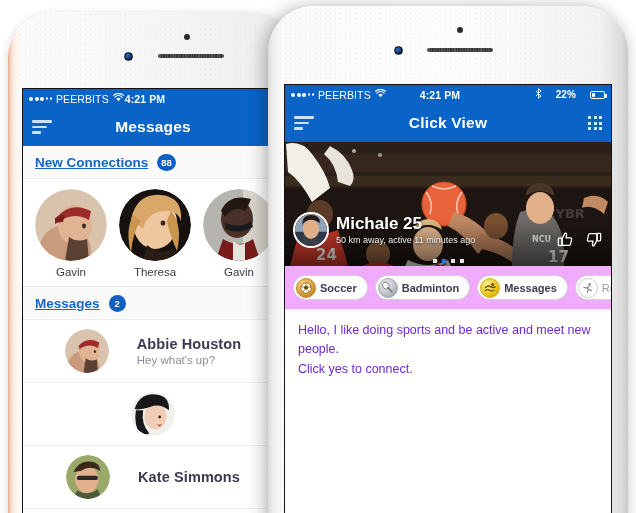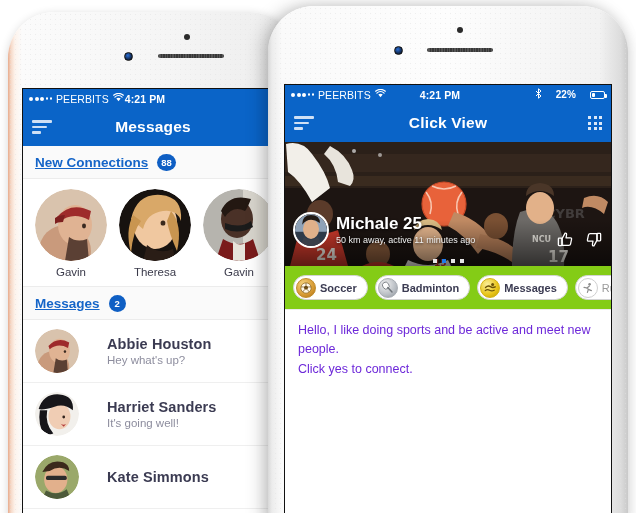--- a/index.html
+++ b/index.html
@@ -104,41 +104,41 @@
     background:#0f5fc4; color:#fff; font-size:9.5px; font-weight:700;
     min-width:17px; height:17px; border-radius:50%;
     display:flex; align-items:center; justify-content:center; padding:0 4px;
   }
   .connections { display:flex; gap:12px; padding:10px 12px 8px; background:#fff; overflow:hidden; }
   .conn { width:72px; flex:0 0 auto; text-align:center; }
   .conn .av { width:72px; height:72px; border-radius:50%; overflow:hidden; }
   .conn .nm { margin-top:5px; font-size:11.5px; color:#3a3a4a; }
 
   .msglist { background:#fff; }
-  .msgrow { display:flex; align-items:center; gap:28px; padding:9px 12px; border-bottom:1px solid #efefef; }
+  .msgrow { display:flex; align-items:center; gap:28px; padding:9px 12px; border-bottom:1px solid #efefef;justify-content:center; }
   .msgrow .av { width:44px; height:44px; border-radius:50%; overflow:hidden; flex:0 0 auto; }
   .msgrow .nm { font-size:14.5px; color:#3b3b52; font-weight:600; letter-spacing:.1px;}
   .msgrow .pv { font-size:11.5px; color:#8d8d9e; margin-top:2px;}
 
   
   .hero { position:relative; width:100%; height:124px; overflow:hidden; background:#241712; }
   .hero-overlay {
     position:absolute; left:0; right:0; bottom:0; height:46px;
     background:linear-gradient(to top, rgba(0,0,0,.55), rgba(0,0,0,0));
   }
   .hero-profile { position:absolute; left:8px; bottom:18px; display:flex; align-items:center; gap:7px; }
   .hero-av { width:36px; height:36px; border-radius:50%; border:2px solid #fff; overflow:hidden; flex:0 0 auto;}
   .hero-name { color:#fff; font-size:17px; font-weight:600; text-shadow:0 1px 3px rgba(0,0,0,.7); line-height:1.1;}
   .hero-sub { color:#f0f0f0; font-size:9px; margin-top:2px; text-shadow:0 1px 3px rgba(0,0,0,.8);}
   .hero-actions { position:absolute; right:9px; bottom:14px; display:flex; gap:11px; }
   .dots { position:absolute; left:0; right:0; bottom:3px; display:flex; justify-content:center; gap:5px;}
   .dots i { width:4px; height:4px; background:#e6e6e6; display:block; }
   .dots i.on { background:#1d7aea; }
 
-  .tags { display:flex; gap:7px; padding:9px 8px; background:#84cc16; overflow:hidden; }
+  .tags { display:flex; gap:7px; padding:9px 8px; background:#f0abfc; overflow:hidden; }
   .tag {
     display:flex; align-items:center; gap:4px; flex:0 0 auto;
     border:1px solid #d3d3d3; border-radius:14px; padding:2px 10px 2px 2px;
     background:#fff; height:25px;
   }
   .tag .medal { width:20px; height:20px; border-radius:50%; display:flex; align-items:center; justify-content:center; font-size:11px; color:#fff;}
   .tag .lb { font-size:11px; color:#3b3b52; font-weight:600;}
   .tag.muted .lb { color:#9a9a9a; font-weight:500; }
   .medal.gold   { background:radial-gradient(circle at 35% 30%, #f6d581, #d79a33 60%, #a96c15); border:1px solid #c08b2a;}
   .medal.silver { background:radial-gradient(circle at 35% 30%, #f2f2f2, #b9bec4 60%, #8b9097); border:1px solid #a9aeb4;}
@@ -310,24 +310,20 @@
                 </defs>
               <g clip-path="url(#m2)">
                 <rect width="72" height="72" fill="#f2f0ec"></rect>
                 <ellipse cx="40" cy="40" rx="18" ry="21" fill="#f0cdb4"></ellipse>
                 <path d="M6 28 q8 -26 34 -24 q24 2 22 26 q-14 -12 -30 -6 q-18 6 -26 4 Z" fill="#17161a"></path>
                 <path d="M8 30 q-4 24 8 42 l14 -4 q-14 -16 -10 -38 Z" fill="#17161a"></path>
                 <ellipse cx="47" cy="41" rx="2.2" ry="2.4" fill="#32231c"></ellipse>
                 <path d="M42 52 q5 3 9 0 l-4 5 Z" fill="#b33a3a"></path>
               </g>
             </svg>
-          </div>
-          <div>
-            <div class="nm">Harriet Sanders</div>
-            <div class="pv">It's going well!</div>
           </div>
         </div>
 
         <div class="msgrow">
           <div class="av">
             <svg class="ph" viewBox="0 0 72 72" aria-hidden="true">
               <defs>
                   <clipPath id="m3">
                     <circle cx="36" cy="36" r="36"></circle>
                   </clipPath>

